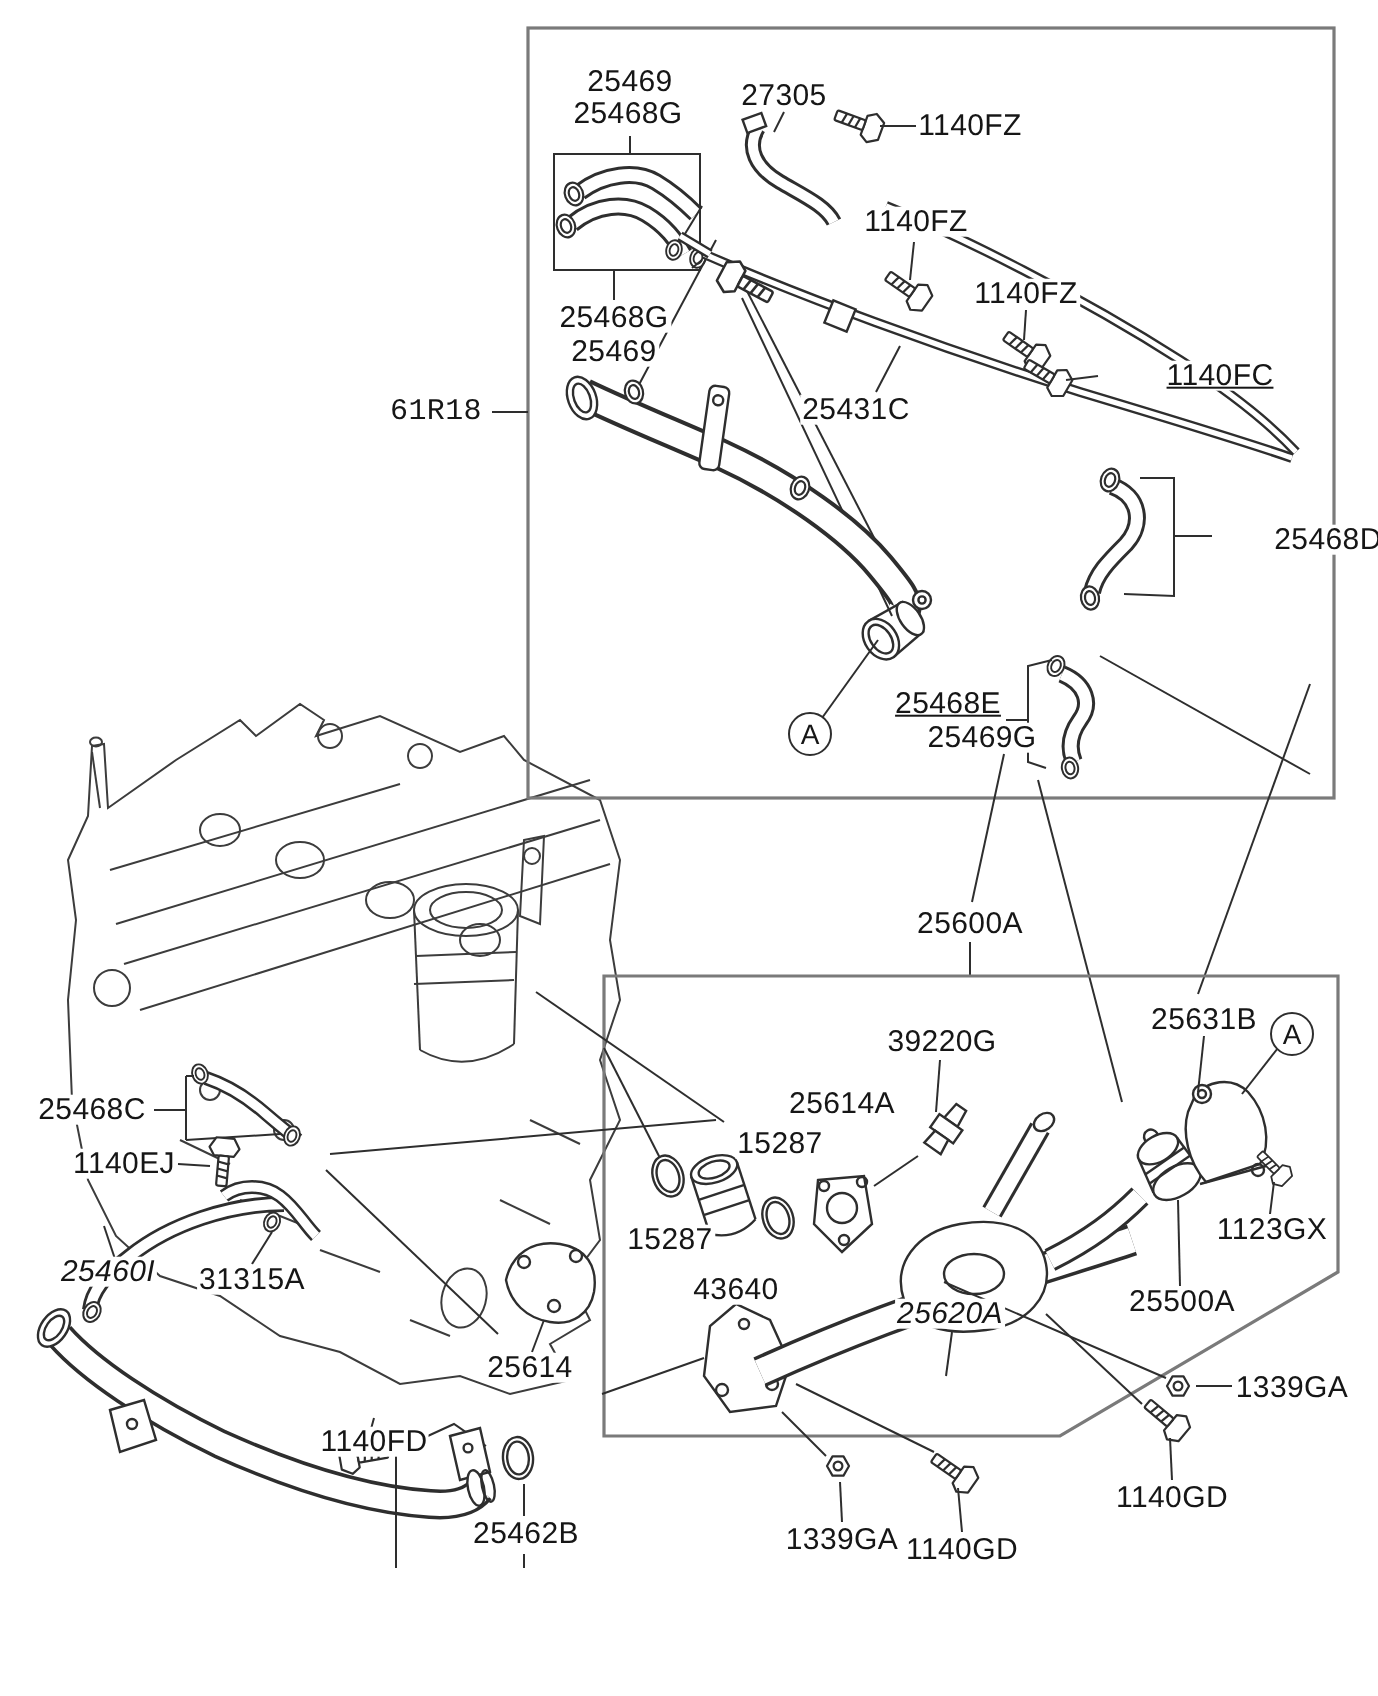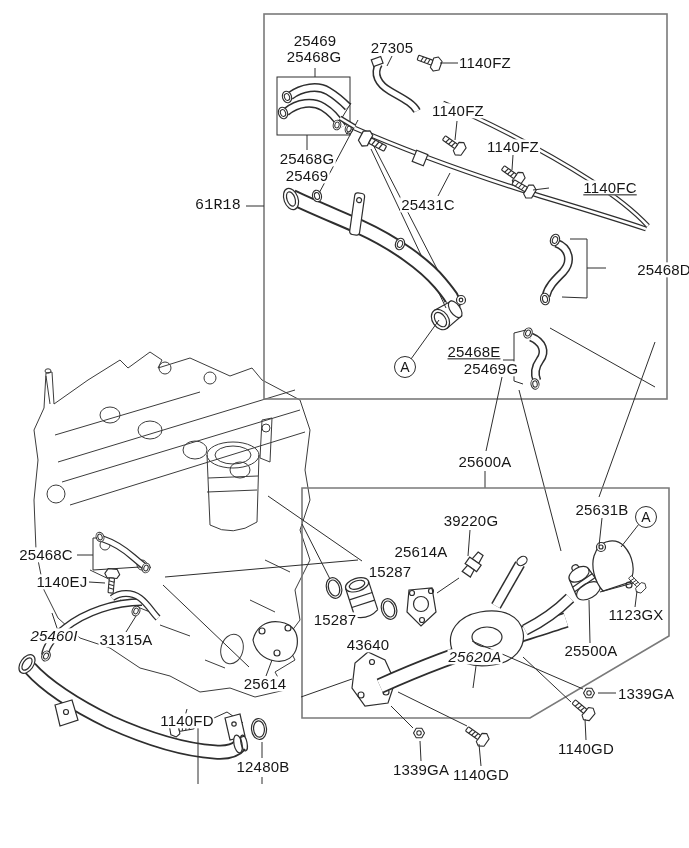--- a/index.html
+++ b/index.html
@@ -360,20 +360,20 @@
   <div class="plabel" style="left:126px;top:640px;">31315A</div>
   <div class="plabel" style="left:636px;top:615px;">1123GX</div>
   <div class="plabel" style="left:335px;top:620px;">15287</div>
   <div class="plabel" style="left:368px;top:645px;">43640</div>
   <div class="plabel" style="left:591px;top:651px;">25500A</div>
   <div class="plabel" style="left:265px;top:684px;">25614</div>
   <div class="plabel" style="left:475px;top:657px;font-style:italic;">25620A</div>
   <div class="plabel" style="left:646px;top:694px;">1339GA</div>
   <div class="plabel" style="left:187px;top:701px;margin-top:20px;">1140FD</div>
   <div class="plabel" style="left:586px;top:749px;">1140GD</div>
-  <div class="plabel" style="left:263px;top:767px;">12480B</div>
+  <div class="plabel" style="left:263px;top:767px;">25462B</div>
   <div class="plabel" style="left:421px;top:770px;">1339GA</div>
   <div class="plabel" style="left:481px;top:775px;">1140GD</div>
   <div class="plabel" style="left:231px;top:827px;">25460O</div>
 
   <div class="callout" style="left:405px;top:367px;">A</div>
   <div class="callout" style="left:646px;top:517px;">A</div>
 </div>
 
 </body></html>

